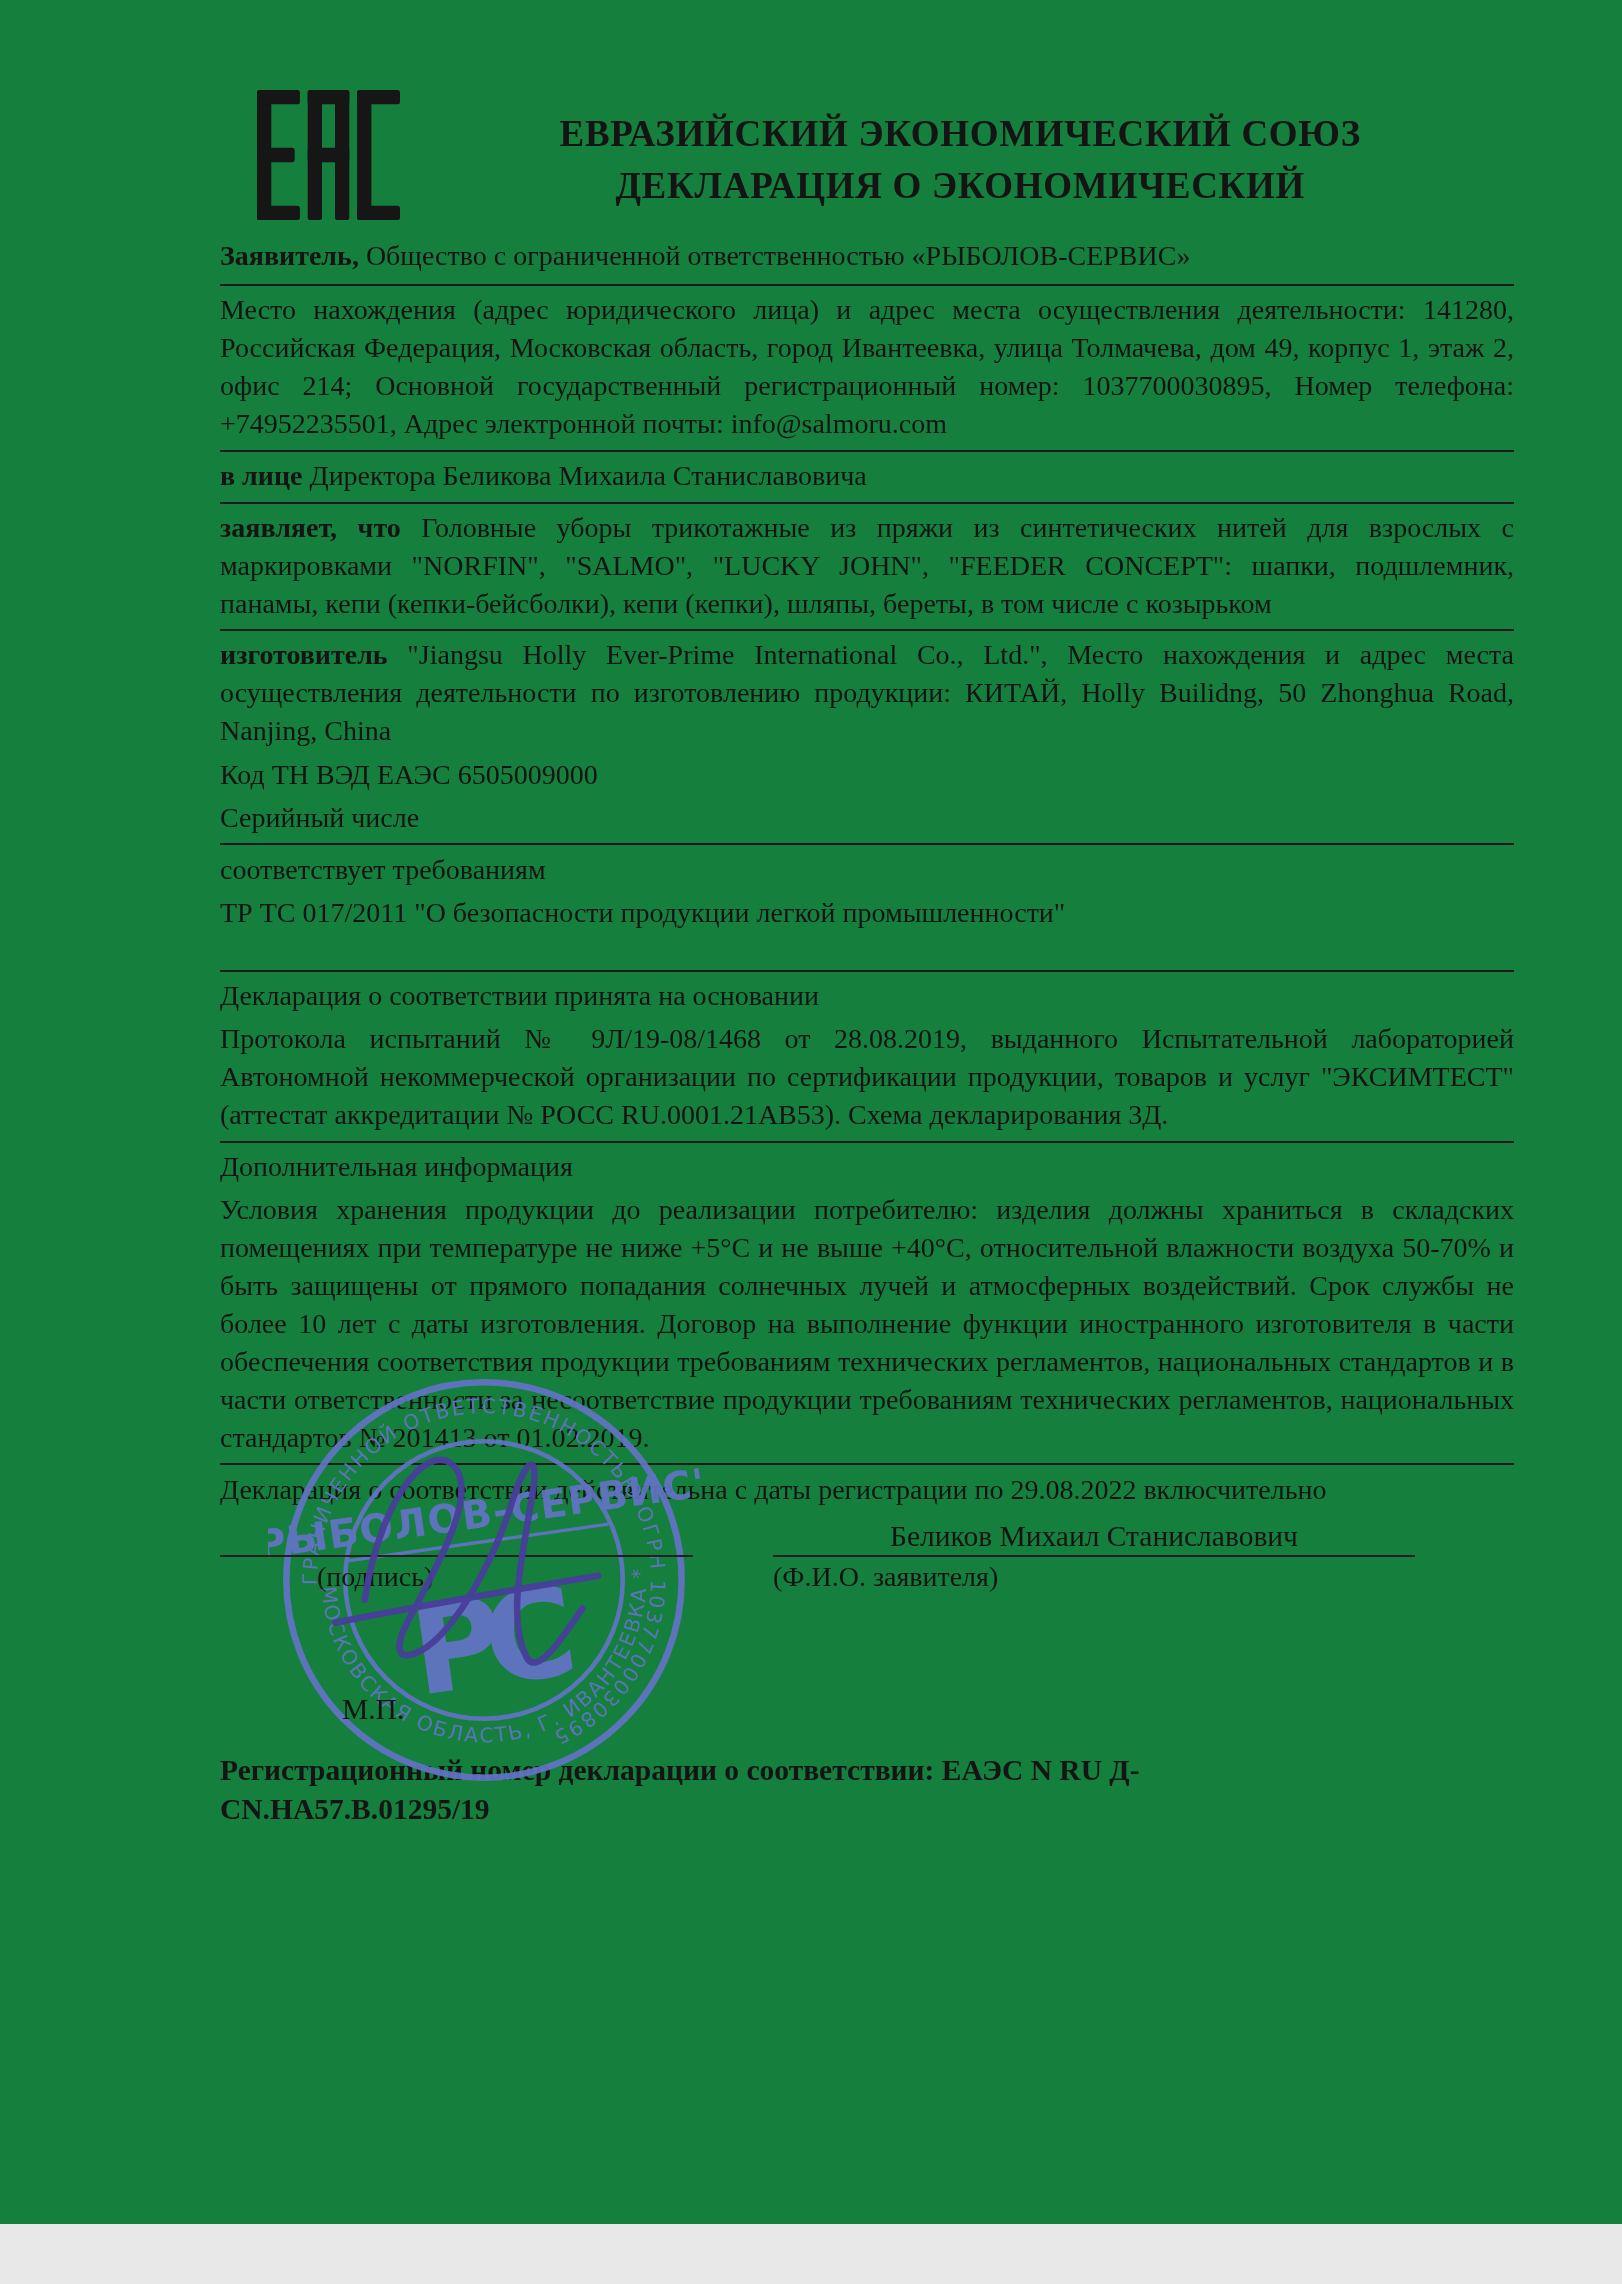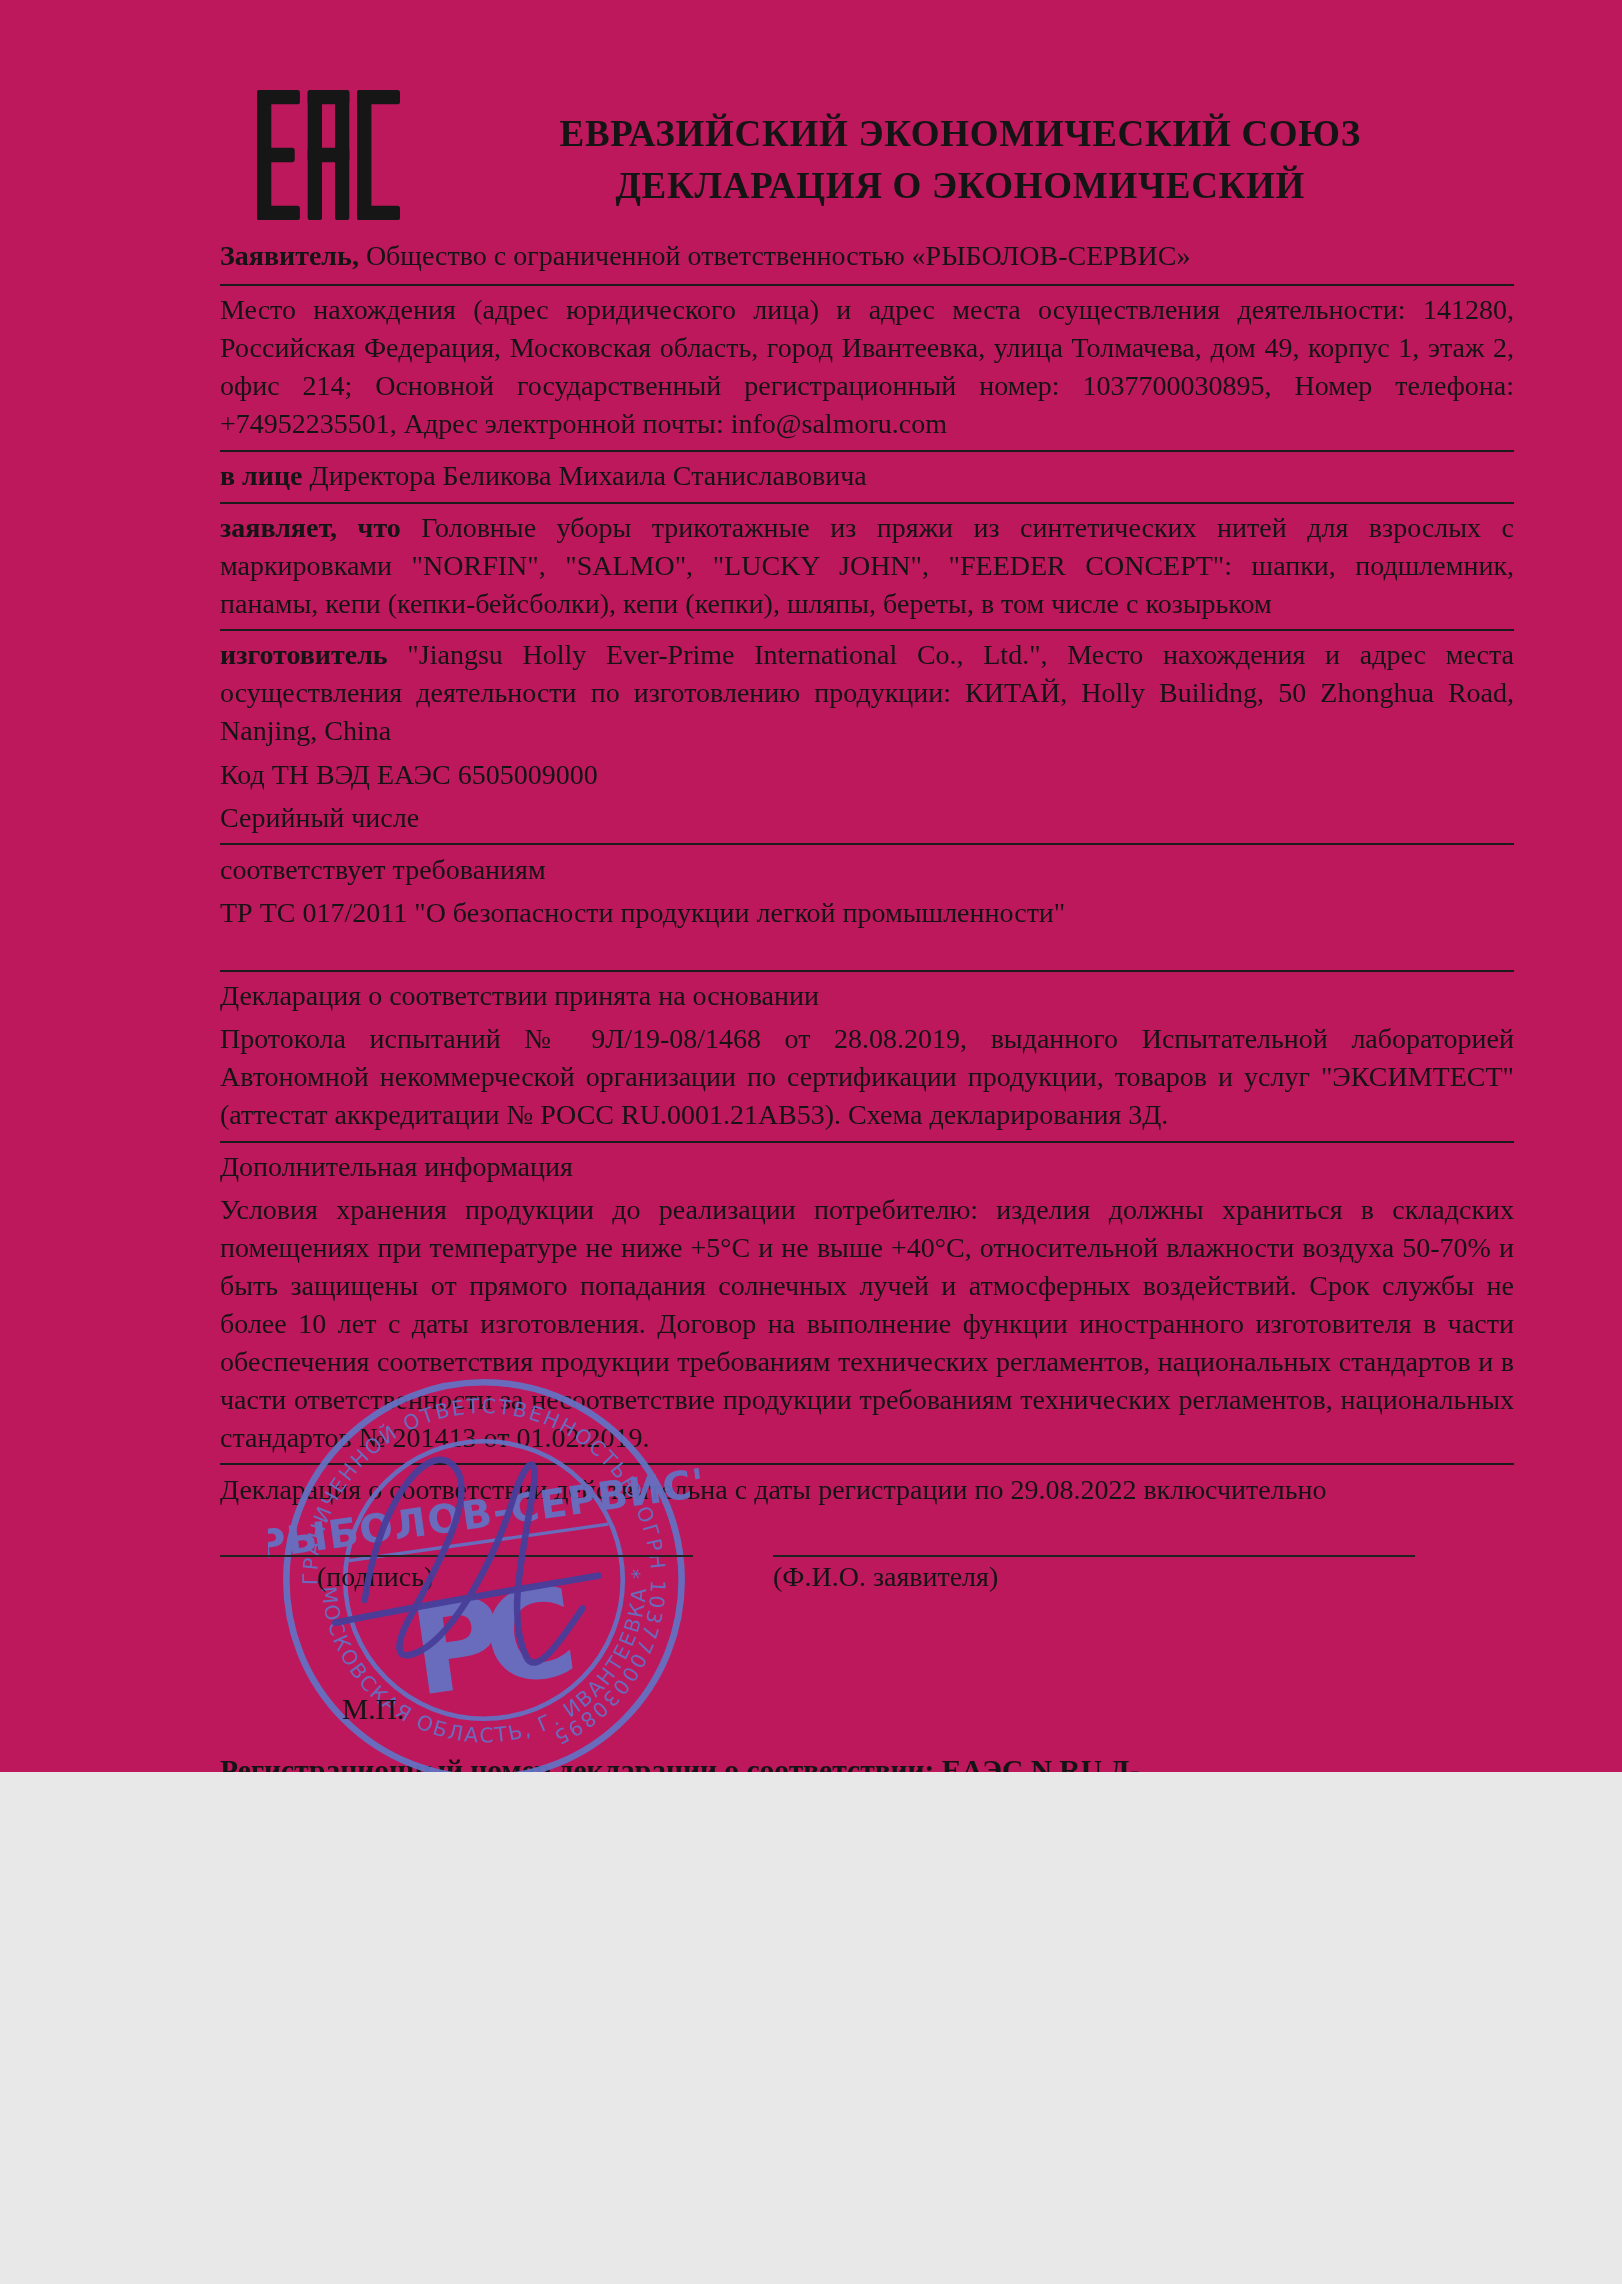--- a/index.html
+++ b/index.html
@@ -1,19 +1,19 @@
 <!DOCTYPE html>
 <html style="font-size:10.5px"><head>
 <meta charset="utf-8">
 <style>
   html,body{margin:0;padding:0;background:#e8e8e8;}
   .page{
     position:relative;
-    width:1623px;height:1772px;
-    background:#be185d;
+    width:1623px;height:2224px;
+    background:#15803d;
     font-family:"Liberation Serif","DejaVu Serif",serif;
     color:#141414;
     box-sizing:border-box;
     padding:90px 109px 0 220px;
     overflow:hidden;
   }
   .content{position:relative;width:1294px;}
   
   .header{display:flex;align-items:flex-start;}
   .eac{width:143px;height:130px;flex:0 0 auto;margin-left:37px;}
@@ -153,20 +153,21 @@
         <g fill="none" stroke="#483e9b" stroke-width="10" stroke-linecap="round" opacity="0.95">
           <path d="M105,305 C130,140 210,55 245,105 C275,150 215,255 175,330 C152,372 148,405 192,382 C245,352 305,240 332,150 C352,88 372,78 362,140 C347,235 322,330 352,392 C368,424 408,362 438,318"></path>
           <path d="M60,340 C180,315 330,290 462,268"></path>
         </g>
       </svg>
 
       <div class="sig-line-left"></div>
       <div class="sig-caption">(подпись)</div>
       <div class="mp">М.П.</div>
 
+      <div class="fio-name">Беликов Михаил Станиславович</div>
       <div class="sig-line-right"></div>
       <div class="fio-caption">(Ф.И.О. заявителя)</div>
     </div>
 
     <div class="reg">
       <div>Регистрационный номер декларации о соответствии: ЕАЭС N RU Д-</div>
       <div>CN.HA57.B.01295/19</div>
     </div>
 
   </div>

